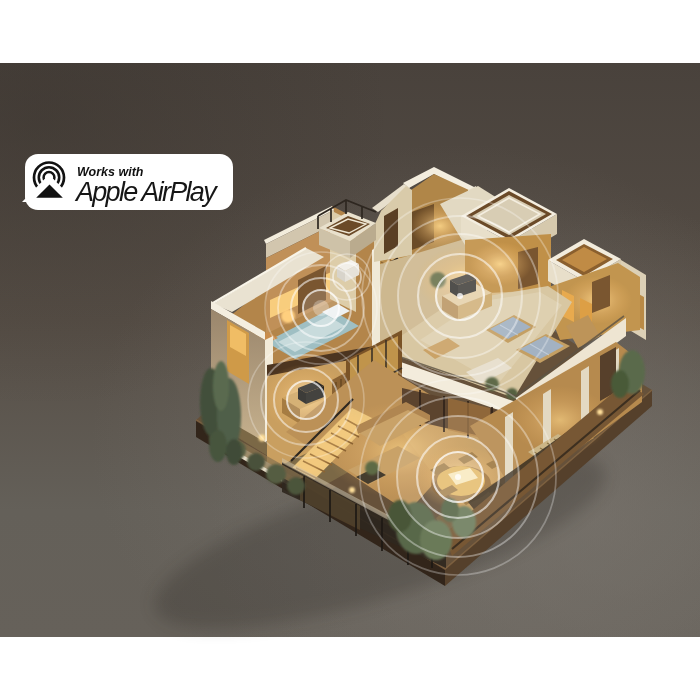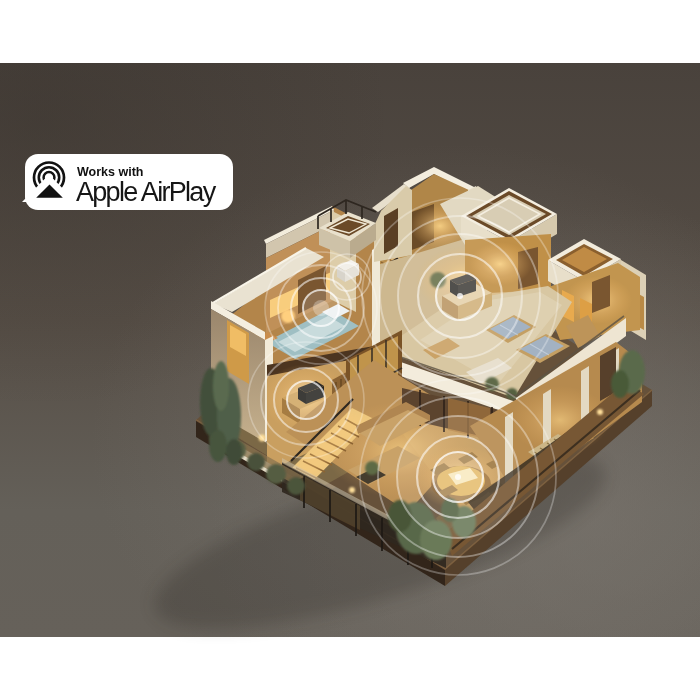--- a/index.html
+++ b/index.html
@@ -1,16 +1,16 @@
 <!DOCTYPE html>
 <html><head>
 <meta charset="utf-8">
 <style>
   html,body{margin:0;padding:0;background:#fff;}
-  #stage{width:700px;height:700px;position:relative;font-family:"Liberation Sans",sans-serif;}
+  #stage{width:700px;height:700px;position:relative;font-family:"Liberation Sans",sans-serif;font-style:italic;}
 </style>
 </head>
 <body>
 <div id="stage">
 <svg width="700" height="700" viewBox="0 0 700 700" xmlns="http://www.w3.org/2000/svg">
 <defs>
   <linearGradient id="bgWall" x1="0" y1="63" x2="0" y2="637" gradientUnits="userSpaceOnUse">
     <stop offset="0" stop-color="#49423c"></stop>
     <stop offset="0.45" stop-color="#564e46"></stop>
     <stop offset="0.78" stop-color="#646059"></stop>

